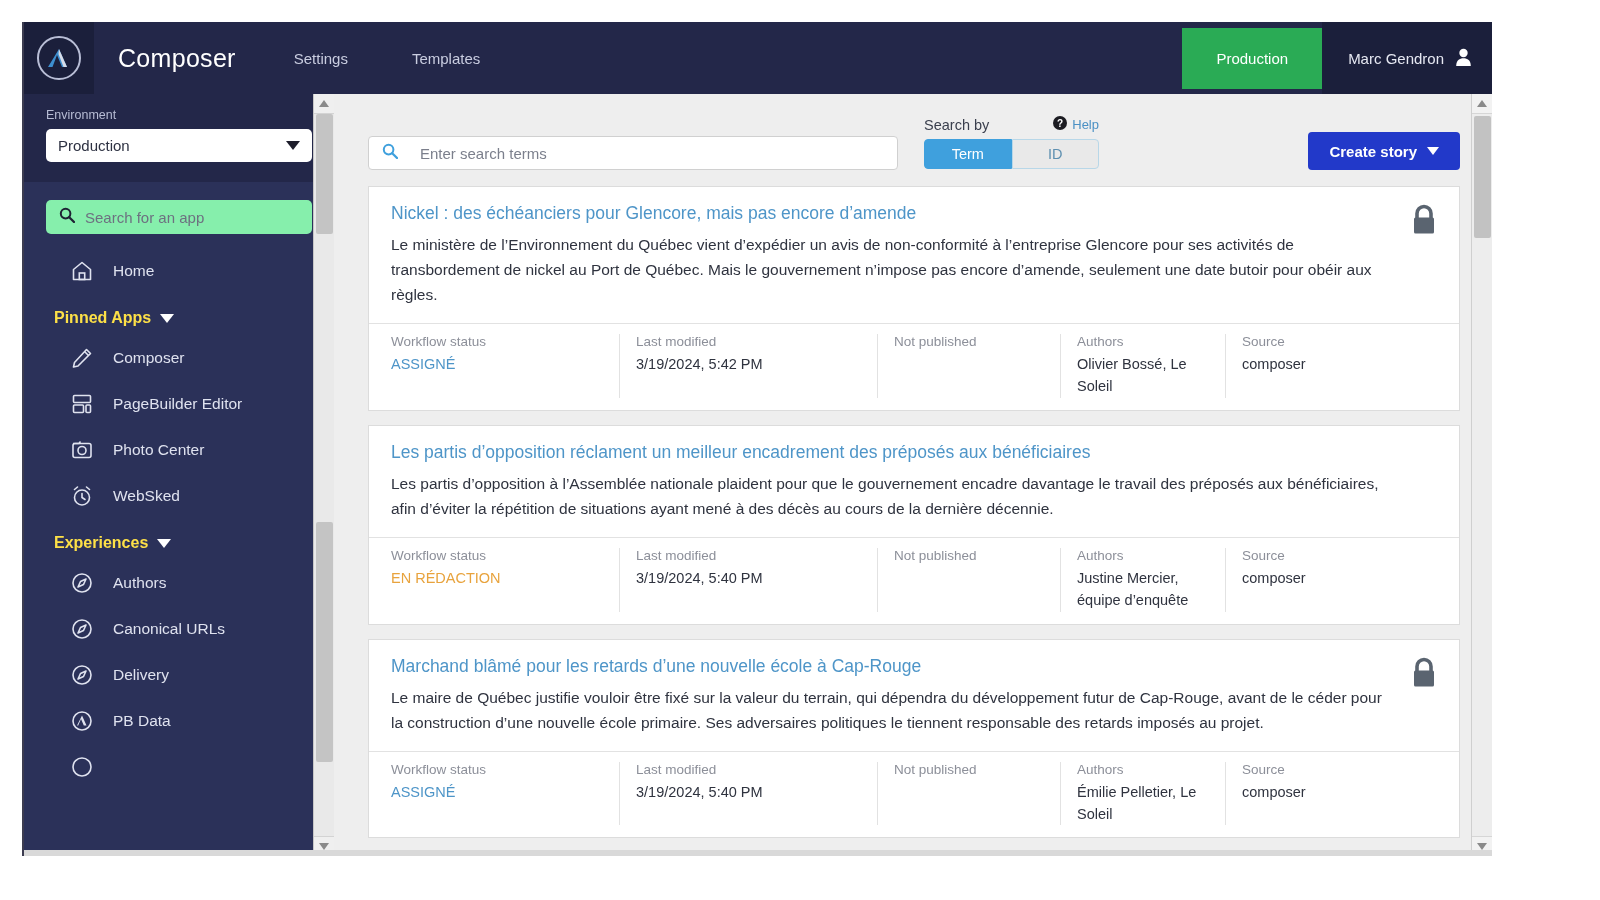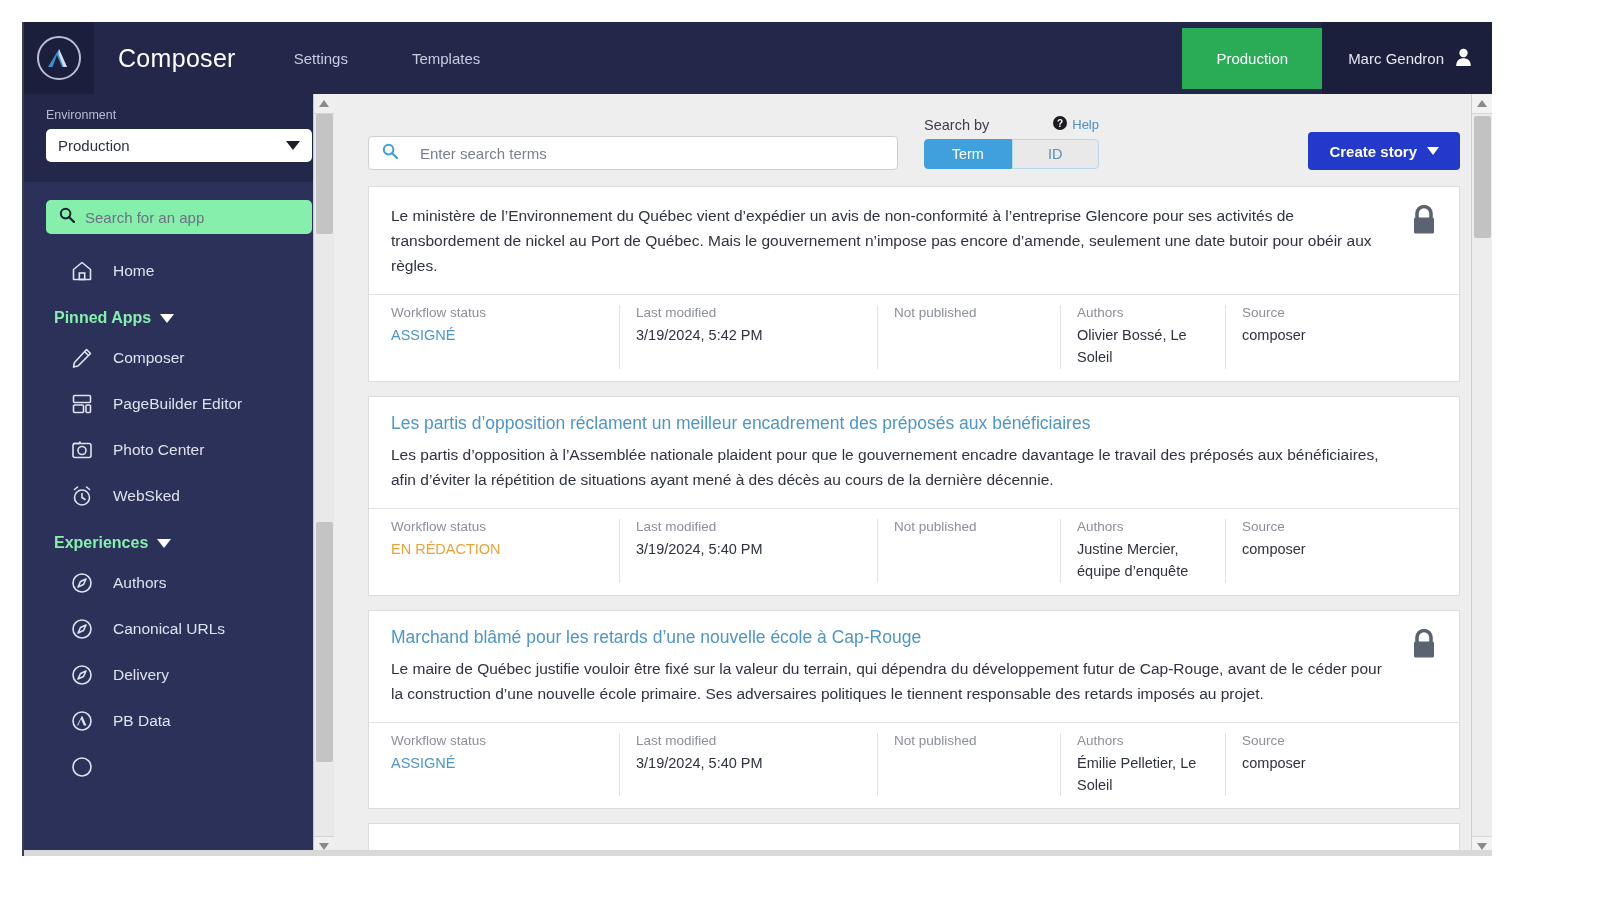--- a/index.html
+++ b/index.html
@@ -97,21 +97,21 @@
   .app-search .ph { color: #6d7180; font-size: 15px; }
 
   .nav-list { margin-top: 14px; }
   .nav-row {
     display: flex; align-items: center; gap: 19px;
     padding: 11px 22px 11px 46px;
     color: #dfe2ef; font-size: 15.5px;
     cursor: pointer;
   }
   .group-head {
-    color: #86efac; font-size: 16px; font-weight: bold;
+    color: #fde047; font-size: 16px; font-weight: bold;
     padding: 15px 22px 8px 30px;
     display: flex; align-items: center; gap: 9px;
     cursor: pointer;
   }
   .group-caret {
     width: 0; height: 0;
     border-left: 7px solid transparent;
     border-right: 7px solid transparent;
     border-top: 9px solid #ffffff;
   }
@@ -468,20 +468,21 @@
       <div class="create-btn">
         <span>Create story</span>
         <span class="btn-caret"></span>
       </div>
     </div>
 
     <div class="cards">
 
       <div class="card">
         <div class="card-body">
+          <div class="card-title">Nickel : des échéanciers pour Glencore, mais pas encore d’amende</div>
           <div class="card-desc">Le ministère de l’Environnement du Québec vient d’expédier un avis de non-conformité à l’entreprise Glencore pour ses activités de transbordement de nickel au Port de Québec. Mais le gouvernement n’impose pas encore d’amende, seulement une date butoir pour obéir aux règles.</div>
         </div>
         <span class="lock-icon">
           <svg width="30" height="34" viewBox="0 0 30 34">
             <path d="M8 15 V10.5 a7 7 0 0 1 14 0 V15" fill="none" stroke="#5a6470" stroke-width="3.6"></path>
             <rect x="5" y="14.5" width="20" height="16" rx="1.5" fill="#5a6470"></rect>
           </svg>
         </span>
         <div class="meta">
           <div class="meta-col c-wf">

